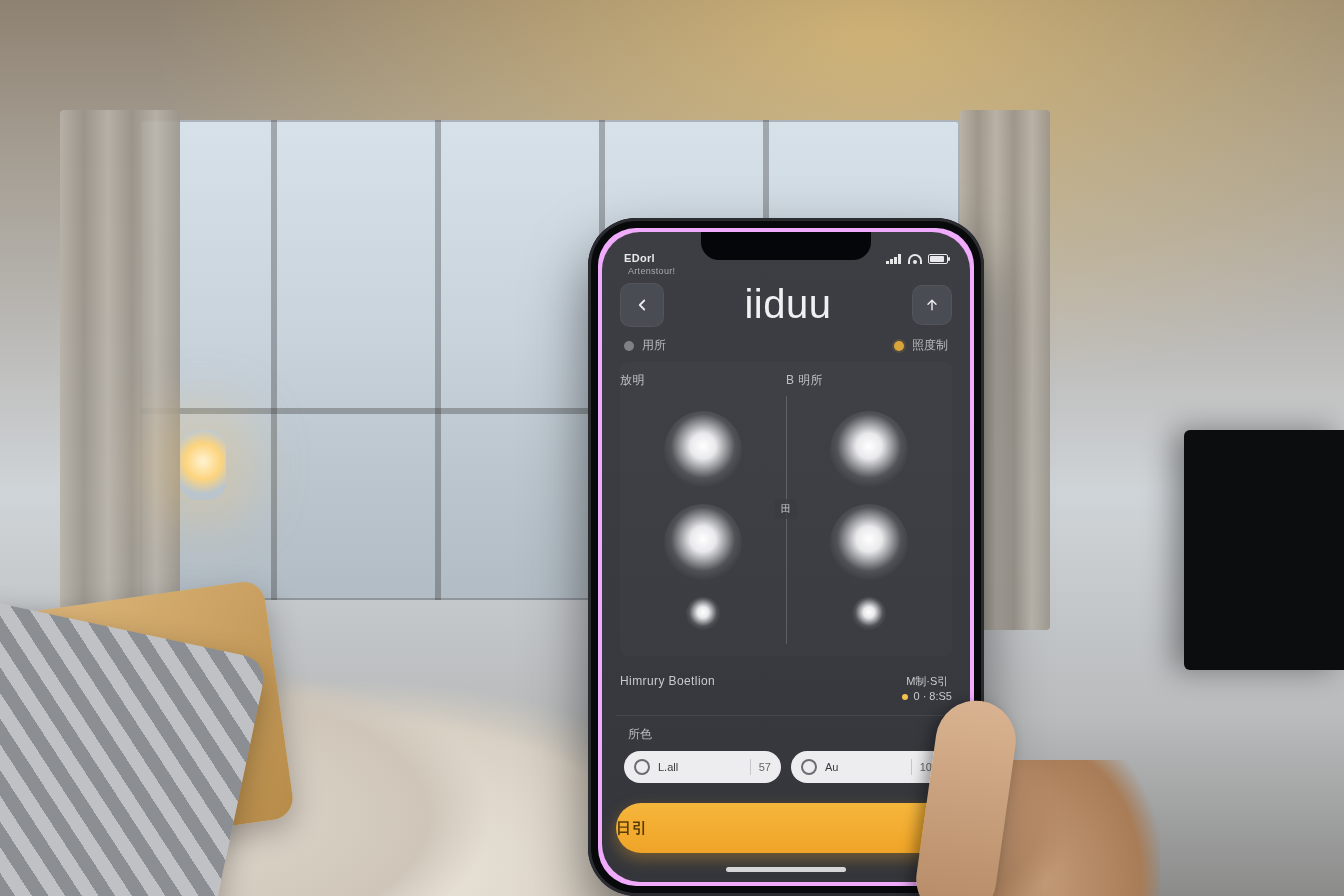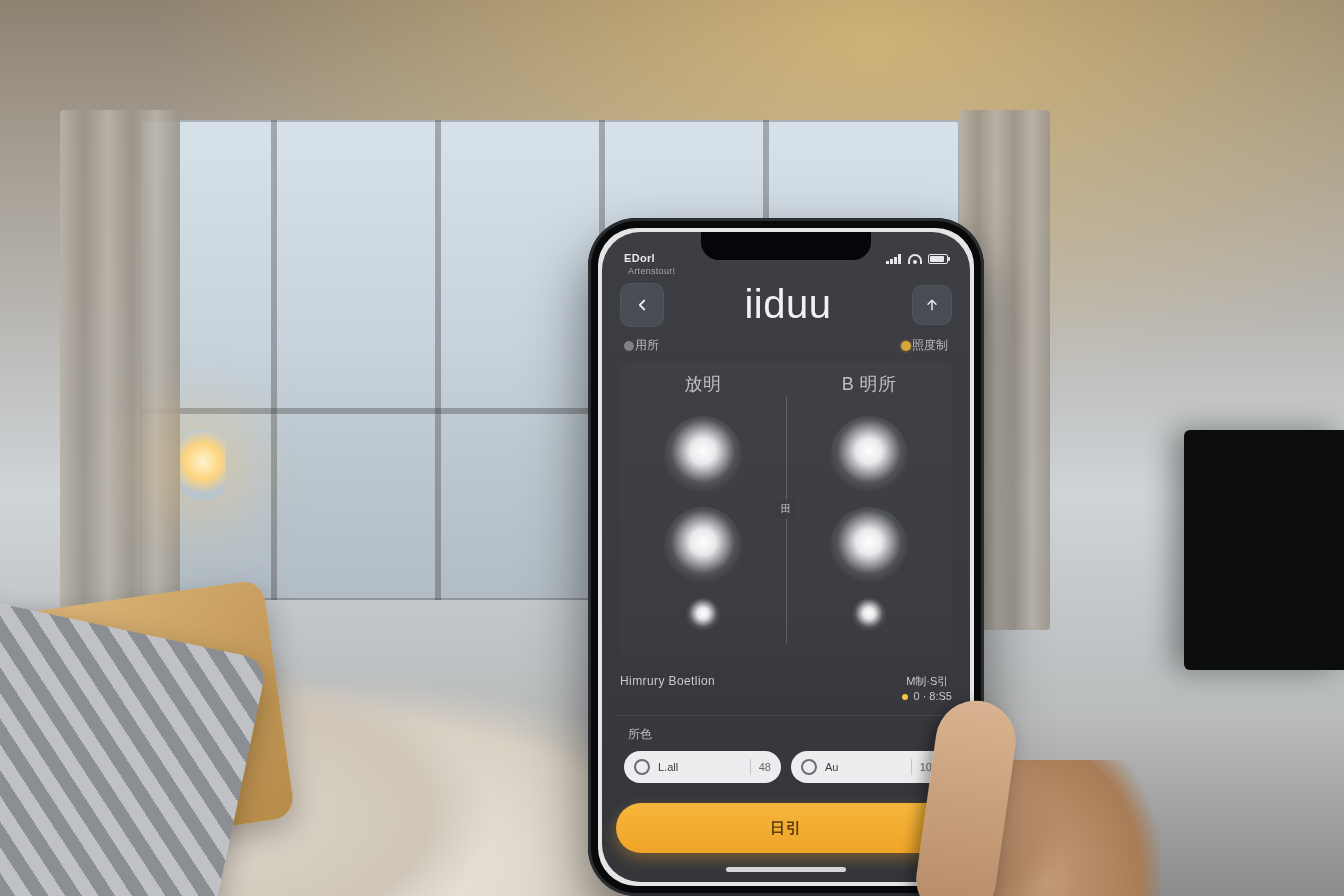--- a/index.html
+++ b/index.html
@@ -42,21 +42,21 @@
       radial-gradient(520px 260px at 48% 92%, #ece6dc 0%, #d8d0c2 55%, rgba(0,0,0,0) 72%);
     filter: blur(.3px);
   }
   .cushion1 { position:absolute; left:20px; bottom:60px; width:260px; height:240px; background: linear-gradient(135deg,#e0b87a,#b98b44); border-radius:22px; transform: rotate(-8deg); box-shadow: 0 12px 30px rgba(0,0,0,.25);}
   .cushion2 { position:absolute; left:-60px; bottom:-30px; width:300px; height:300px; background: repeating-linear-gradient(45deg,#bfc1c4 0 14px,#8b8e92 14px 28px); border-radius:24px; transform: rotate(12deg); box-shadow: 0 12px 30px rgba(0,0,0,.3);}
   .tv { position:absolute; right:0; top:430px; width:160px; height:240px; background:#0c0d0f; border-radius:6px 0 0 6px; box-shadow: -10px 0 30px rgba(0,0,0,.4);}
 
   
   .phone {
     position:absolute; left:588px; top:218px; width:396px; height:678px;
-    background:#e5e5e5; border-radius:48px;
+    background:#f0abfc; border-radius:48px;
     box-shadow:
       0 30px 60px rgba(0,0,0,.5),
       inset 0 0 0 3px #2a2c30,
       inset 0 0 0 10px #08090b;
     z-index: 5;
   }
   .screen {
     position:absolute; left:14px; right:14px; top:14px; bottom:14px;
     background: linear-gradient(180deg,#3c3e44 0%, #3a3c42 40%, #34363b 100%);
     border-radius:38px; overflow:hidden;
@@ -89,36 +89,36 @@
   }
   .icon-btn {
     width:44px; height:44px; border-radius:10px; background:#4a4c53;
     display:flex; align-items:center; justify-content:center; color:#e9e9ec;
     box-shadow: inset 0 0 0 1px rgba(255,255,255,.05);
   }
   .icon-btn.small { width:40px; height:40px; }
   .title { flex:1; font-size:40px; font-weight:300; letter-spacing:.5px; color:#f1f1f3; }
 
   .tabs { display:flex; gap:24px; padding:6px 22px 4px; color:#cfcfd3; font-size:12px; }
-  .tabs .tab { display:flex; align-items:center; gap:1px; opacity:.85; }
+  .tabs .tab { display:flex; align-items:center; gap:8px; opacity:.85; }
   .dot-sm { width:10px; height:10px; border-radius:50%; background:#8b8d93; }
   .tab.active .dot-sm { background:#f5b638; box-shadow:0 0 0 2px rgba(245,182,56,.15);}
   .tabs .spacer { flex:1; }
 
   .grid-area {
     margin:4px 18px 0; flex:1; position:relative;
     background: rgba(255,255,255,.02);
     border-radius:8px;
     display:grid; grid-template-columns:1fr 1fr; grid-template-rows:auto 1fr;
   }
   .grid-area::before {
     content:""; position:absolute; top:34px; bottom:12px; left:50%; width:1px;
     background: rgba(255,255,255,.18);
   }
-  .col-head { text-align:center; color:#bfc0c5; font-size:18px; padding:10px 0 6px; letter-spacing:.4px;}
+  .col-head { text-align:left; color:#bfc0c5; font-size:12px; padding:10px 0 6px; letter-spacing:.4px;}
   .dots-col { position:relative; display:flex; flex-direction:column; align-items:center; justify-content:space-around; padding:8px 0 18px;}
   .light-dot {
     width:78px; height:78px; border-radius:50%;
     background: radial-gradient(circle at 50% 45%, #ffffff 0%, #e9e9ec 22%, rgba(233,233,236,.12) 55%, rgba(233,233,236,0) 72%);
     filter: blur(.2px);
   }
   .light-dot.sm { width:34px; height:34px; }
   .mid-label {
     position:absolute; left:50%; top:50%; transform:translate(-50%,-50%);
     font-size:10px; color:#c8c9cd; background:rgba(58,60,66,.7); padding:3px 6px; border-radius:3px; letter-spacing:.4px;
@@ -143,21 +143,21 @@
     flex:1; display:flex; align-items:center; gap:8px;
     background:#ededef; color:#3a3b3f; border-radius:20px; height:32px; padding:0 10px;
     font-size:11px; font-weight:500;
   }
   .pill .picon{ width:16px;height:16px;border-radius:50%;border:2px solid #6b6d73;}
   .pill .sep{width:1px;height:16px;background:#c6c7cb;margin-left:auto;}
   .pill .val{color:#666;}
 
   .primary {
     margin:14px 14px 0; height:50px; border-radius:26px; background:linear-gradient(180deg,#f6b63c,#efa427);
-    color:#5a3c08; display:flex; align-items:center; justify-content:center;
+    color:#5a3c08; display:flex; align-items:center; 
     font-size:15px; font-weight:600; letter-spacing:1px;
     box-shadow:0 6px 16px rgba(239,164,39,.35);
   }
   .home-ind { margin:14px auto 10px; width:120px; height:5px; border-radius:3px; background:#e8e8ea; opacity:.9;}
 
   .hand {
     position:absolute; left:520px; top:760px; width:640px; height:200px;
     background:
       radial-gradient(220px 160px at 62% 30%, #caa07e 0%, #b68a66 55%, rgba(0,0,0,0) 70%),
       radial-gradient(160px 220px at 82% 60%, #c39a77 0%, #a87c56 60%, rgba(0,0,0,0) 75%);
@@ -263,21 +263,21 @@
 
     <div class="controls">
       <div class="controls-head">
         <span>所色</span>
       </div>
       <div class="pills">
         <div class="pill">
           <span class="picon"></span>
           <span>L.all</span>
           <span class="sep"></span>
-          <span class="val">48</span>
+          <span class="val">57</span>
         </div>
         <div class="pill">
           <span class="picon"></span>
           <span>Au</span>
           <span class="sep"></span>
           <span class="val">106</span>
         </div>
       </div>
     </div>
 

